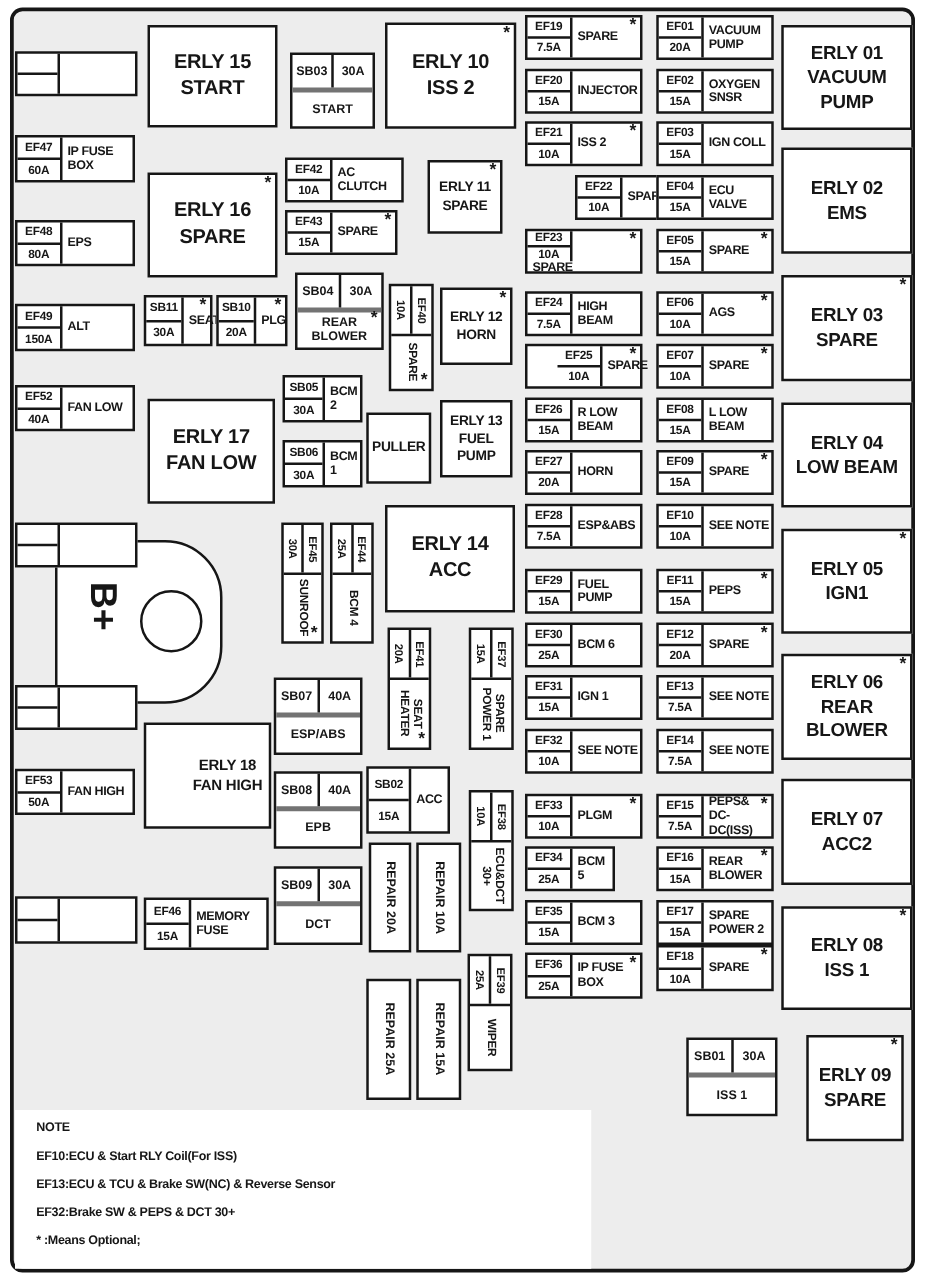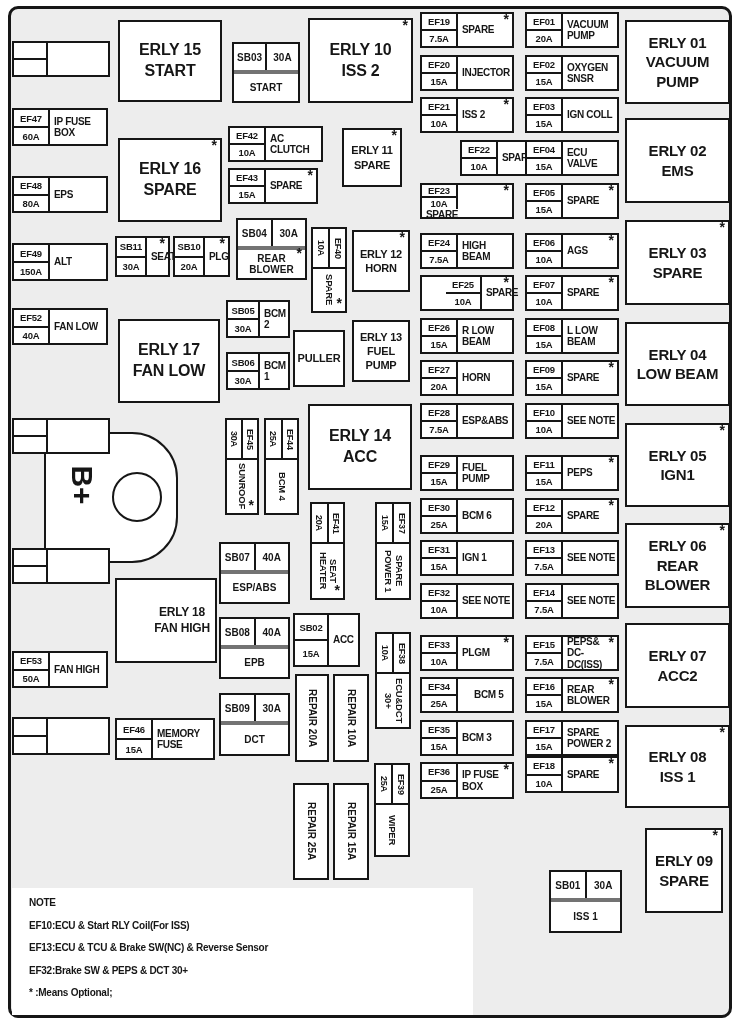--- a/index.html
+++ b/index.html
@@ -109,21 +109,21 @@
         </span>
         <span class="lab">ALT</span>
       </div>
       <div class="box ef" style="left: 12px; top: 308px; width: 96px; height: 37px;">
         <span class="hdr" style="width:34px">
           <span class="cell nm">EF52</span>
           <span class="cell">40A</span>
         </span>
         <span class="lab">FAN LOW</span>
       </div>
-      <div class="box ef" style="left: 12px; top: 651px; width: 96px; height: 37px;">
+      <div class="box ef" style="left: 12px; top: 615px; width: 96px; height: 37px;">
         <span class="hdr" style="width:34px">
           <span class="cell nm">EF53</span>
           <span class="cell">50A</span>
         </span>
         <span class="lab">FAN HIGH</span>
       </div>
       <div class="box ef" style="left: 115px; top: 718px; width: 100px; height: 42px;">
         <span class="hdr" style="width:34px">
           <span class="cell nm">EF46</span>
           <span class="cell">15A</span>
@@ -319,21 +319,21 @@
       <div class="box vr" style="left: 333px; top: 783px; width: 36px; height: 97px;">
         <span class="vrlab">REPAIR 15A</span>
       </div>
       <div class="box vf" style="left: 374px; top: 763px; width: 36px; height: 94px;">
         <span class="vhdr">
           <span class="vcell va">25A</span>
           <span class="vcell">EF39</span>
         </span>
         <span class="vlab">WIPER</span>
       </div>
-      <div class="box sb" style="left: 549px; top: 830px; width: 73px; height: 63px; margin-top: 40px;">
+      <div class="box sb" style="left: 549px; top: 830px; width: 73px; height: 63px;">
         <span class="shdr">
           <span class="scell sn">SB01</span>
           <span class="scell">30A</span>
         </span>
         <span class="slab">ISS 1</span>
       </div>
       <div class="box ef" style="left: 420px; top: 12px; width: 94px; height: 36px;">
         <span class="hdr" style="width:34px">
           <span class="cell nm">EF19</span>
           <span class="cell">7.5A</span>
@@ -437,21 +437,21 @@
         <span class="lab">SEE NOTE</span>
       </div>
       <div class="box ef" style="left: 420px; top: 635px; width: 94px; height: 36px;">
         <span class="hdr" style="width:34px">
           <span class="cell nm">EF33</span>
           <span class="cell">10A</span>
         </span>
         <span class="lab">PLGM</span>
         <span class="star">*</span>
       </div>
-      <div class="box ef" style="left: 420px; top: 677px; width: 94px; height: 36px; gap: 12px;">
+      <div class="box ef" style="left: 420px; top: 677px; width: 72px; height: 36px;">
         <span class="hdr" style="width:34px">
           <span class="cell nm">EF34</span>
           <span class="cell">25A</span>
         </span>
         <span class="lab">BCM 5</span>
       </div>
       <div class="box ef" style="left: 420px; top: 720px; width: 94px; height: 36px;">
         <span class="hdr" style="width:34px">
           <span class="cell nm">EF35</span>
           <span class="cell">15A</span>

